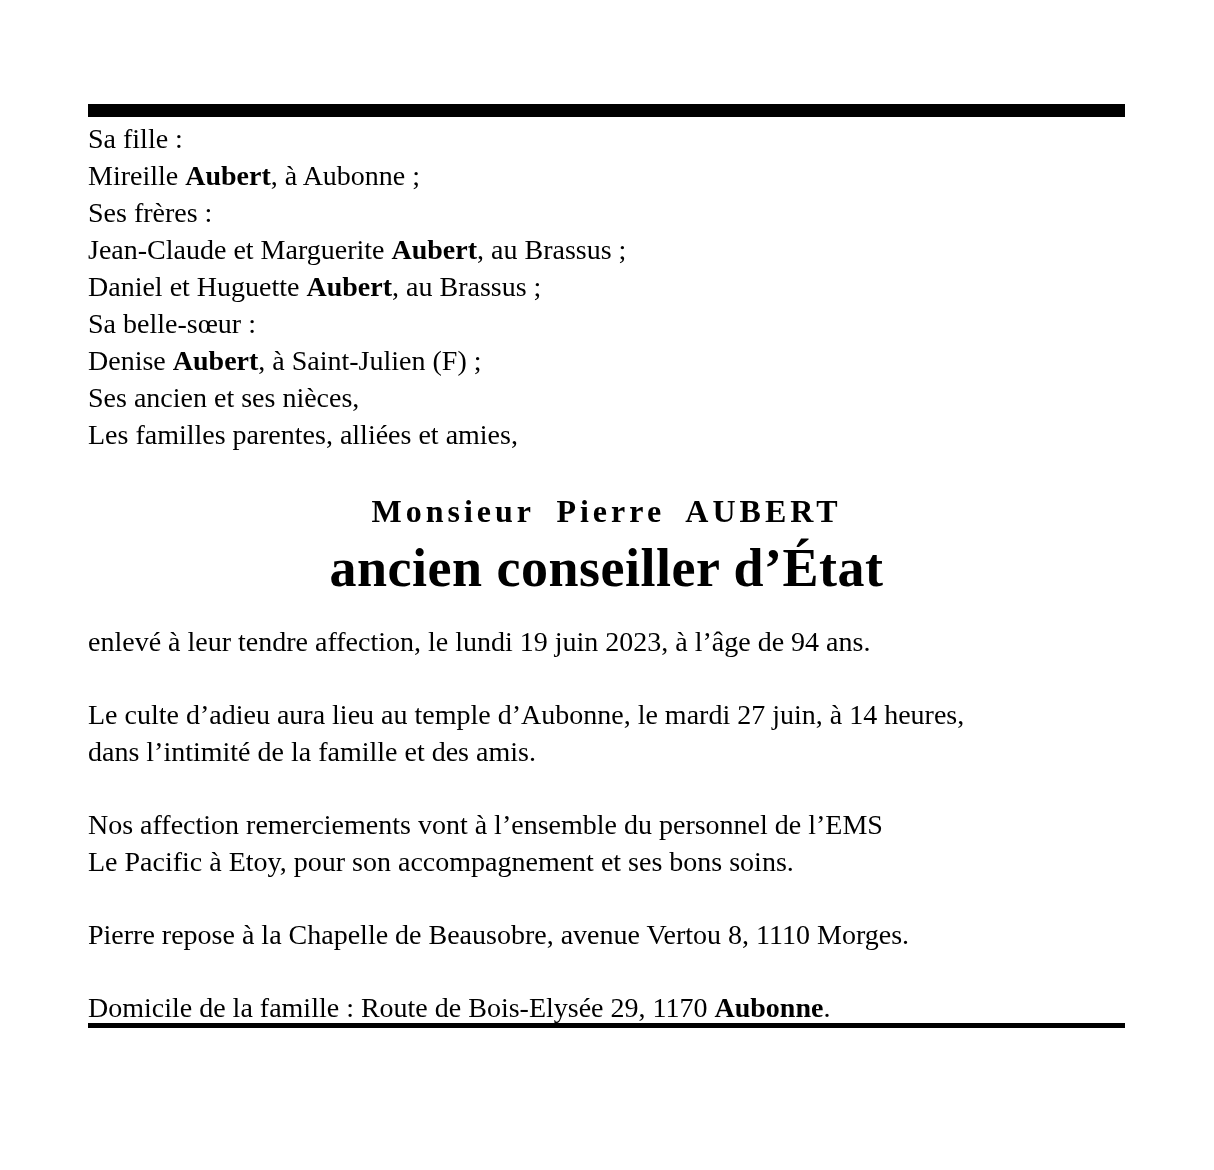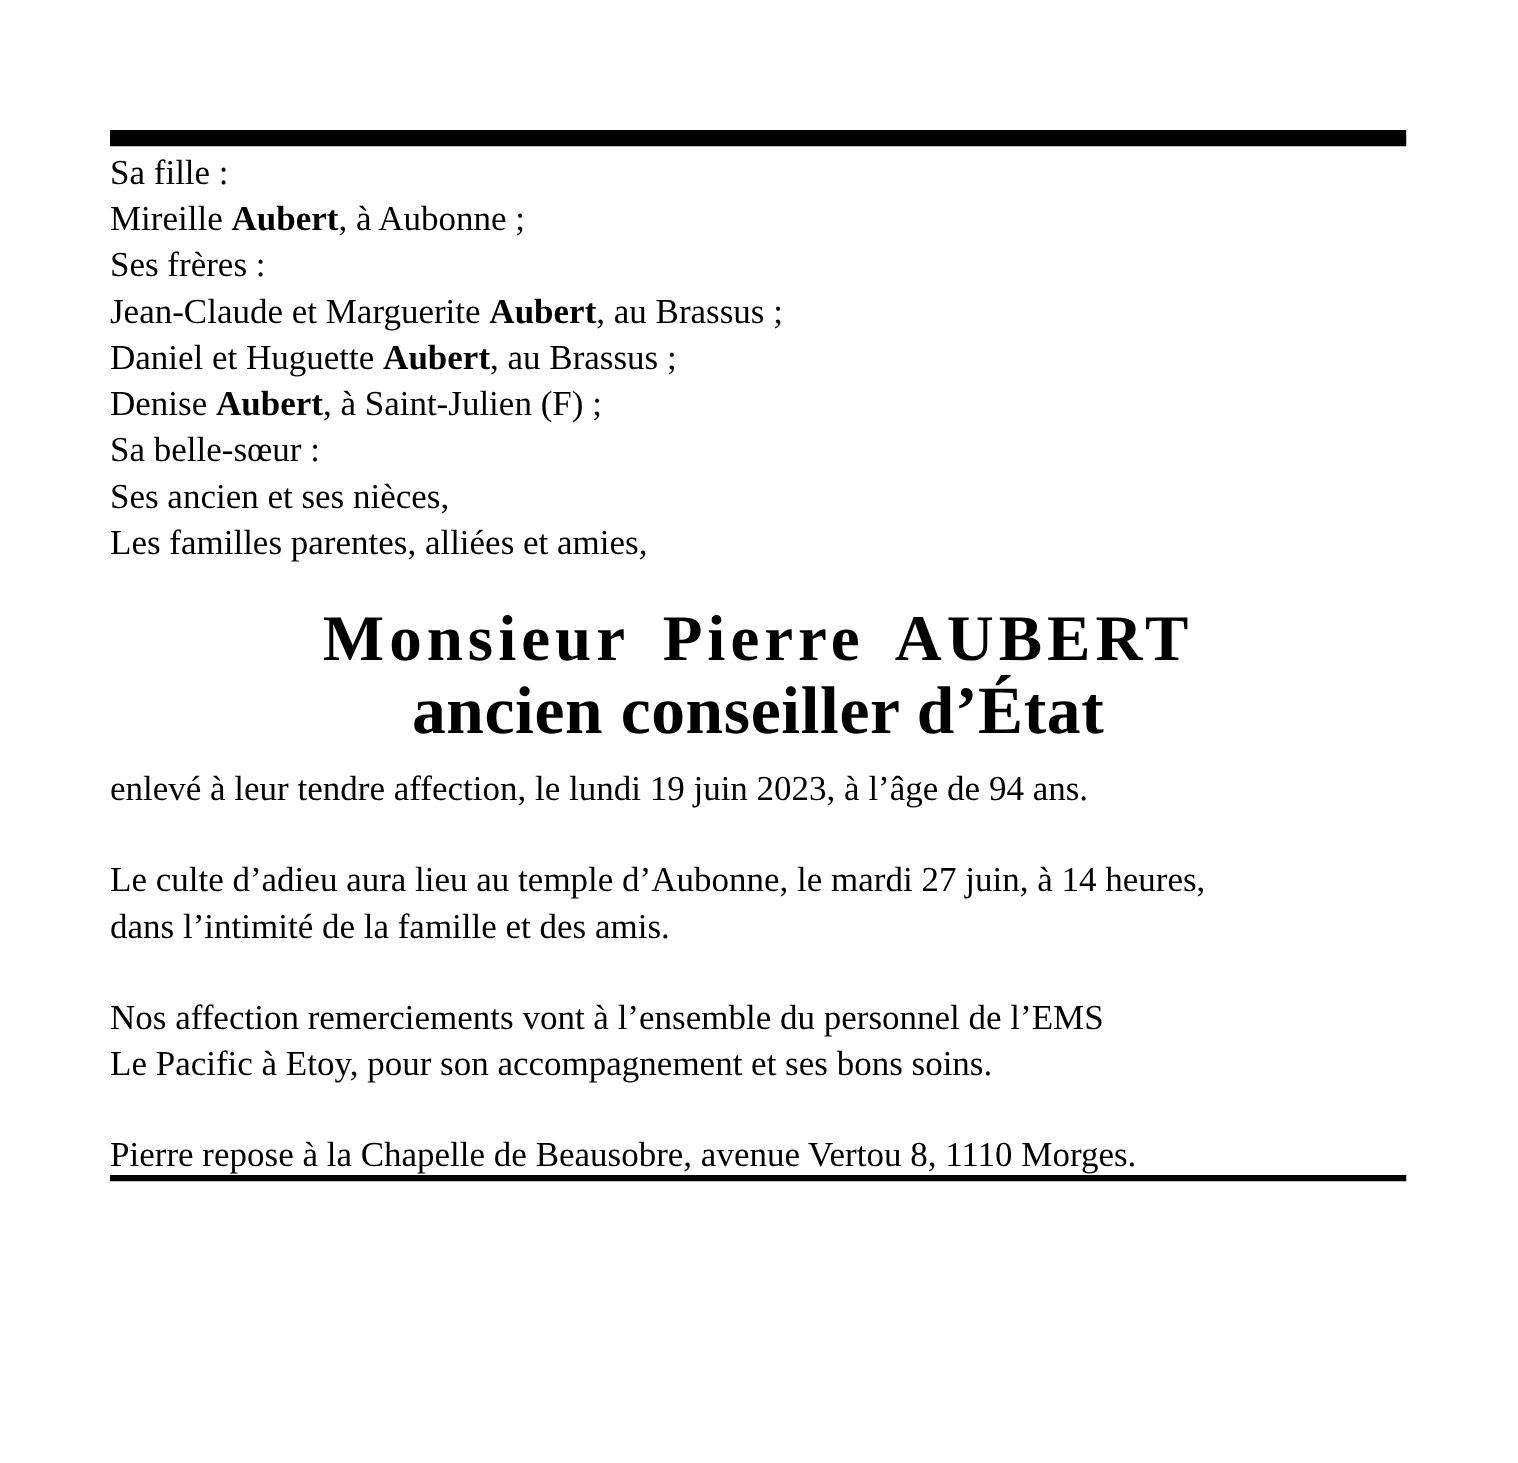--- a/index.html
+++ b/index.html
@@ -35,36 +35,36 @@
     line-height: 37px;
     white-space: nowrap;
   }
   .intro b, .para b { font-weight: bold; }
   .title-block {
     margin-top: 30px;
     text-align: center;
     font-weight: bold;
   }
   .title-name {
-    font-size: 52px;
+    font-size: 32px;
     line-height: 57px;
     letter-spacing: 4px;
     word-spacing: 10px;
   }
   .title-role {
     font-size: 54px;
     line-height: 57px;
     letter-spacing: 0.5px;
   }
   .para {
     margin: 36px 0 0 0;
     font-size: 28px;
     line-height: 37px;
   }
-  .para.first { margin-top: 16px; }
+  .para.first { margin-top: 26px; }
   .pline { display: block; white-space: nowrap; }
   .rule-bottom {
     margin-top: -3px;
     width: 1037px;
     height: 5px;
     background: #000000;
   }
 </style>
 </head>
 <body>
@@ -74,22 +74,22 @@
   <div class="rule-top"></div>
 
   <div class="content">
 
     <div class="intro">
       <div class="line"><span>Sa fille :</span></div>
       <div class="line"><span>Mireille </span><b>Aubert</b><span>, à Aubonne ;</span></div>
       <div class="line"><span>Ses frères :</span></div>
       <div class="line"><span>Jean-Claude et Marguerite </span><b>Aubert</b><span>, au Brassus ;</span></div>
       <div class="line"><span>Daniel et Huguette </span><b>Aubert</b><span>, au Brassus ;</span></div>
+      <div class="line"><span>Sa belle-sœur :</span></div>
       <div class="line"><span>Denise </span><b>Aubert</b><span>, à Saint-Julien (F) ;</span></div>
-      <div class="line"><span>Sa belle-sœur :</span></div>
       <div class="line"><span>Ses ancien et ses nièces,</span></div>
       <div class="line"><span>Les familles parentes, alliées et amies,</span></div>
     </div>
 
     <div class="title-block">
       <div class="title-name">Monsieur Pierre AUBERT</div>
       <div class="title-role">ancien conseiller d’État</div>
     </div>
 
     <div class="para first">
@@ -103,17 +103,20 @@
 
     <div class="para">
       <span class="pline"><span>Nos affection remerciements vont à l’ensemble du personnel de l’EMS</span></span>
       <span class="pline"><span>Le Pacific à Etoy, pour son accompagnement et ses bons soins.</span></span>
     </div>
 
     <div class="para">
       <span class="pline"><span>Pierre repose à la Chapelle de Beausobre, avenue Vertou 8, 1110 Morges.</span></span>
     </div>
 
+    <div class="para">
+      <span class="pline"><span>Domicile de la famille : Route de Bois-Elysée 29, 1170 </span><b>Aubonne</b><span>.</span></span>
+    </div>
 
     <div class="rule-bottom"></div>
 
   </div>
 </div>
 
 </body></html>

